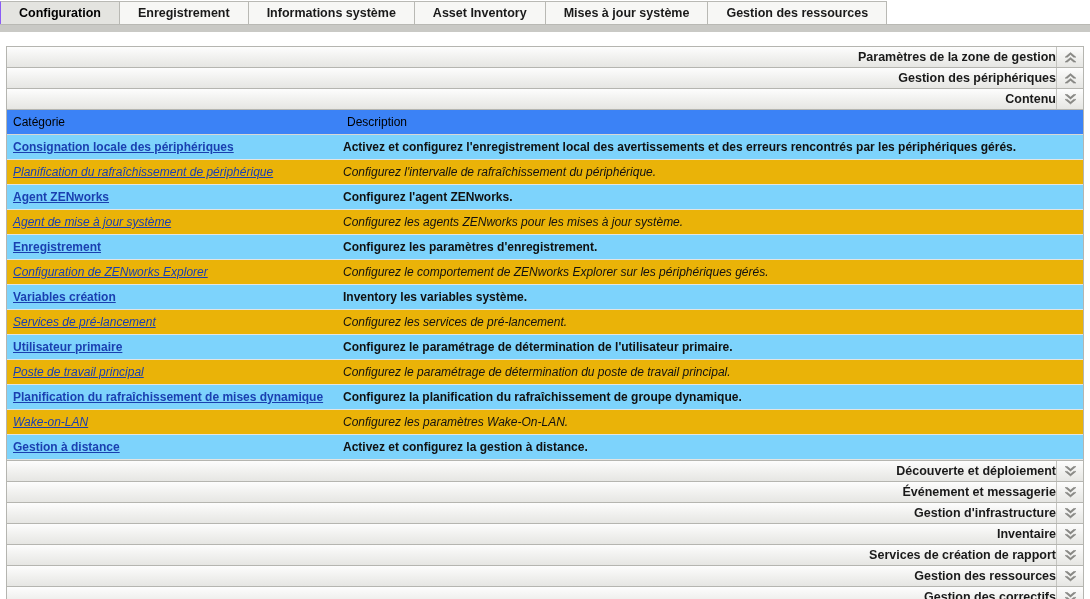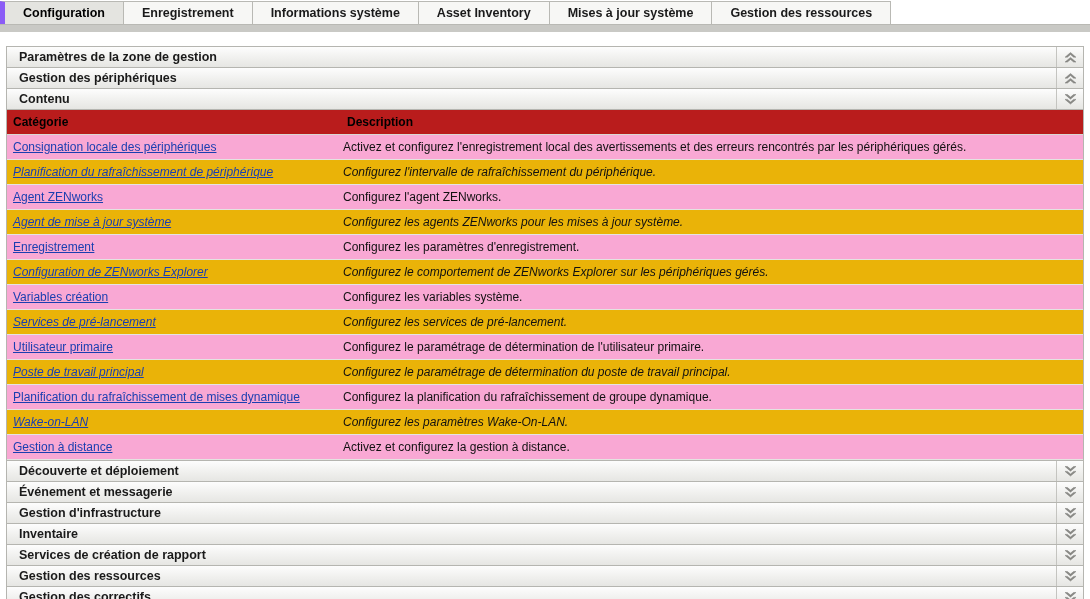--- a/index.html
+++ b/index.html
@@ -36,21 +36,21 @@
     background: #f7f7f5;
     border: 1px solid #b9b9b4;
     border-bottom: none;
     border-left: none;
     box-sizing: border-box;
     white-space: nowrap;
     cursor: default;
     text-align: center;
   }
   .tab:first-child {
-    border-left: 5px solid #8b5cf6;
+    border-left: 1px solid #8b5cf6;
   }
   .tab.active {
     background: #e4e4e0;
     color: #000000;
   }
   .tabstrip-fill {
     flex: 1 1 auto;
     height: 23px;
     border-bottom: none;
     background: #ffffff;
@@ -76,20 +76,21 @@
 
   
   .sect {
     display: flex;
     align-items: stretch;
     height: 21px;
     background: linear-gradient(to bottom, #fdfdfd 0%, #f0f0ee 55%, #e6e6e3 100%);
     border-bottom: 1px solid #b5b5b0;
     box-sizing: border-box;
     cursor: default;
+    text-align: right;
   }
   .sect-title {
     flex: 1 1 auto;
     line-height: 20px;
     padding-left: 12px;
     font-size: 12.5px;
     font-weight: bold;
     color: #1a1a1a;
     white-space: nowrap;
     overflow: hidden;
@@ -114,43 +115,44 @@
   .tbl {
     width: 100%;
     border-collapse: collapse;
     table-layout: fixed;
     background: #ffffff;
   }
   .tbl col.c-cat { width: 334px; }
   .tbl th {
     text-align: left;
     font-size: 12px;
-    font-weight: bold;
+    font-weight: normal;
     color: #000000;
     padding: 5px 0 5px 6px;
-    background: #b91c1c;
+    background: #3b82f6;
     border-bottom: 1px solid #d8d8d4;
     white-space: nowrap;
   }
   .tbl td {
     font-size: 12px;
     color: #111111;
     padding: 4px 0 4px 6px;
     vertical-align: middle;
     border-bottom: 1px solid #e4e4e1;
     white-space: nowrap;
     overflow: hidden;
     height: 16px;
   }
   .tbl tr.row-alt td {
     background: #eab308;
     font-style: italic;
   }
   .tbl tr.row-norm td {
-    background: #f9a8d4;
+    background: #7dd3fc;
+    font-weight: bold;
   }
   .lnk {
     color: #1a3fb0;
     text-decoration: underline;
     cursor: pointer;
     font-size: 12px;
   }
   .tbl td.desc {
     padding-left: 2px;
   }
@@ -237,21 +239,21 @@
           <tr class="row-norm">
             <td><span class="lnk">Enregistrement</span></td>
             <td class="desc">Configurez les paramètres d'enregistrement.</td>
           </tr>
           <tr class="row-alt">
             <td><span class="lnk">Configuration de ZENworks Explorer</span></td>
             <td class="desc">Configurez le comportement de ZENworks Explorer sur les périphériques gérés.</td>
           </tr>
           <tr class="row-norm">
             <td><span class="lnk">Variables création</span></td>
-            <td class="desc">Configurez les variables système.</td>
+            <td class="desc">Inventory les variables système.</td>
           </tr>
           <tr class="row-alt">
             <td><span class="lnk">Services de pré-lancement</span></td>
             <td class="desc">Configurez les services de pré-lancement.</td>
           </tr>
           <tr class="row-norm">
             <td><span class="lnk">Utilisateur primaire</span></td>
             <td class="desc">Configurez le paramétrage de détermination de l'utilisateur primaire.</td>
           </tr>
           <tr class="row-alt">

